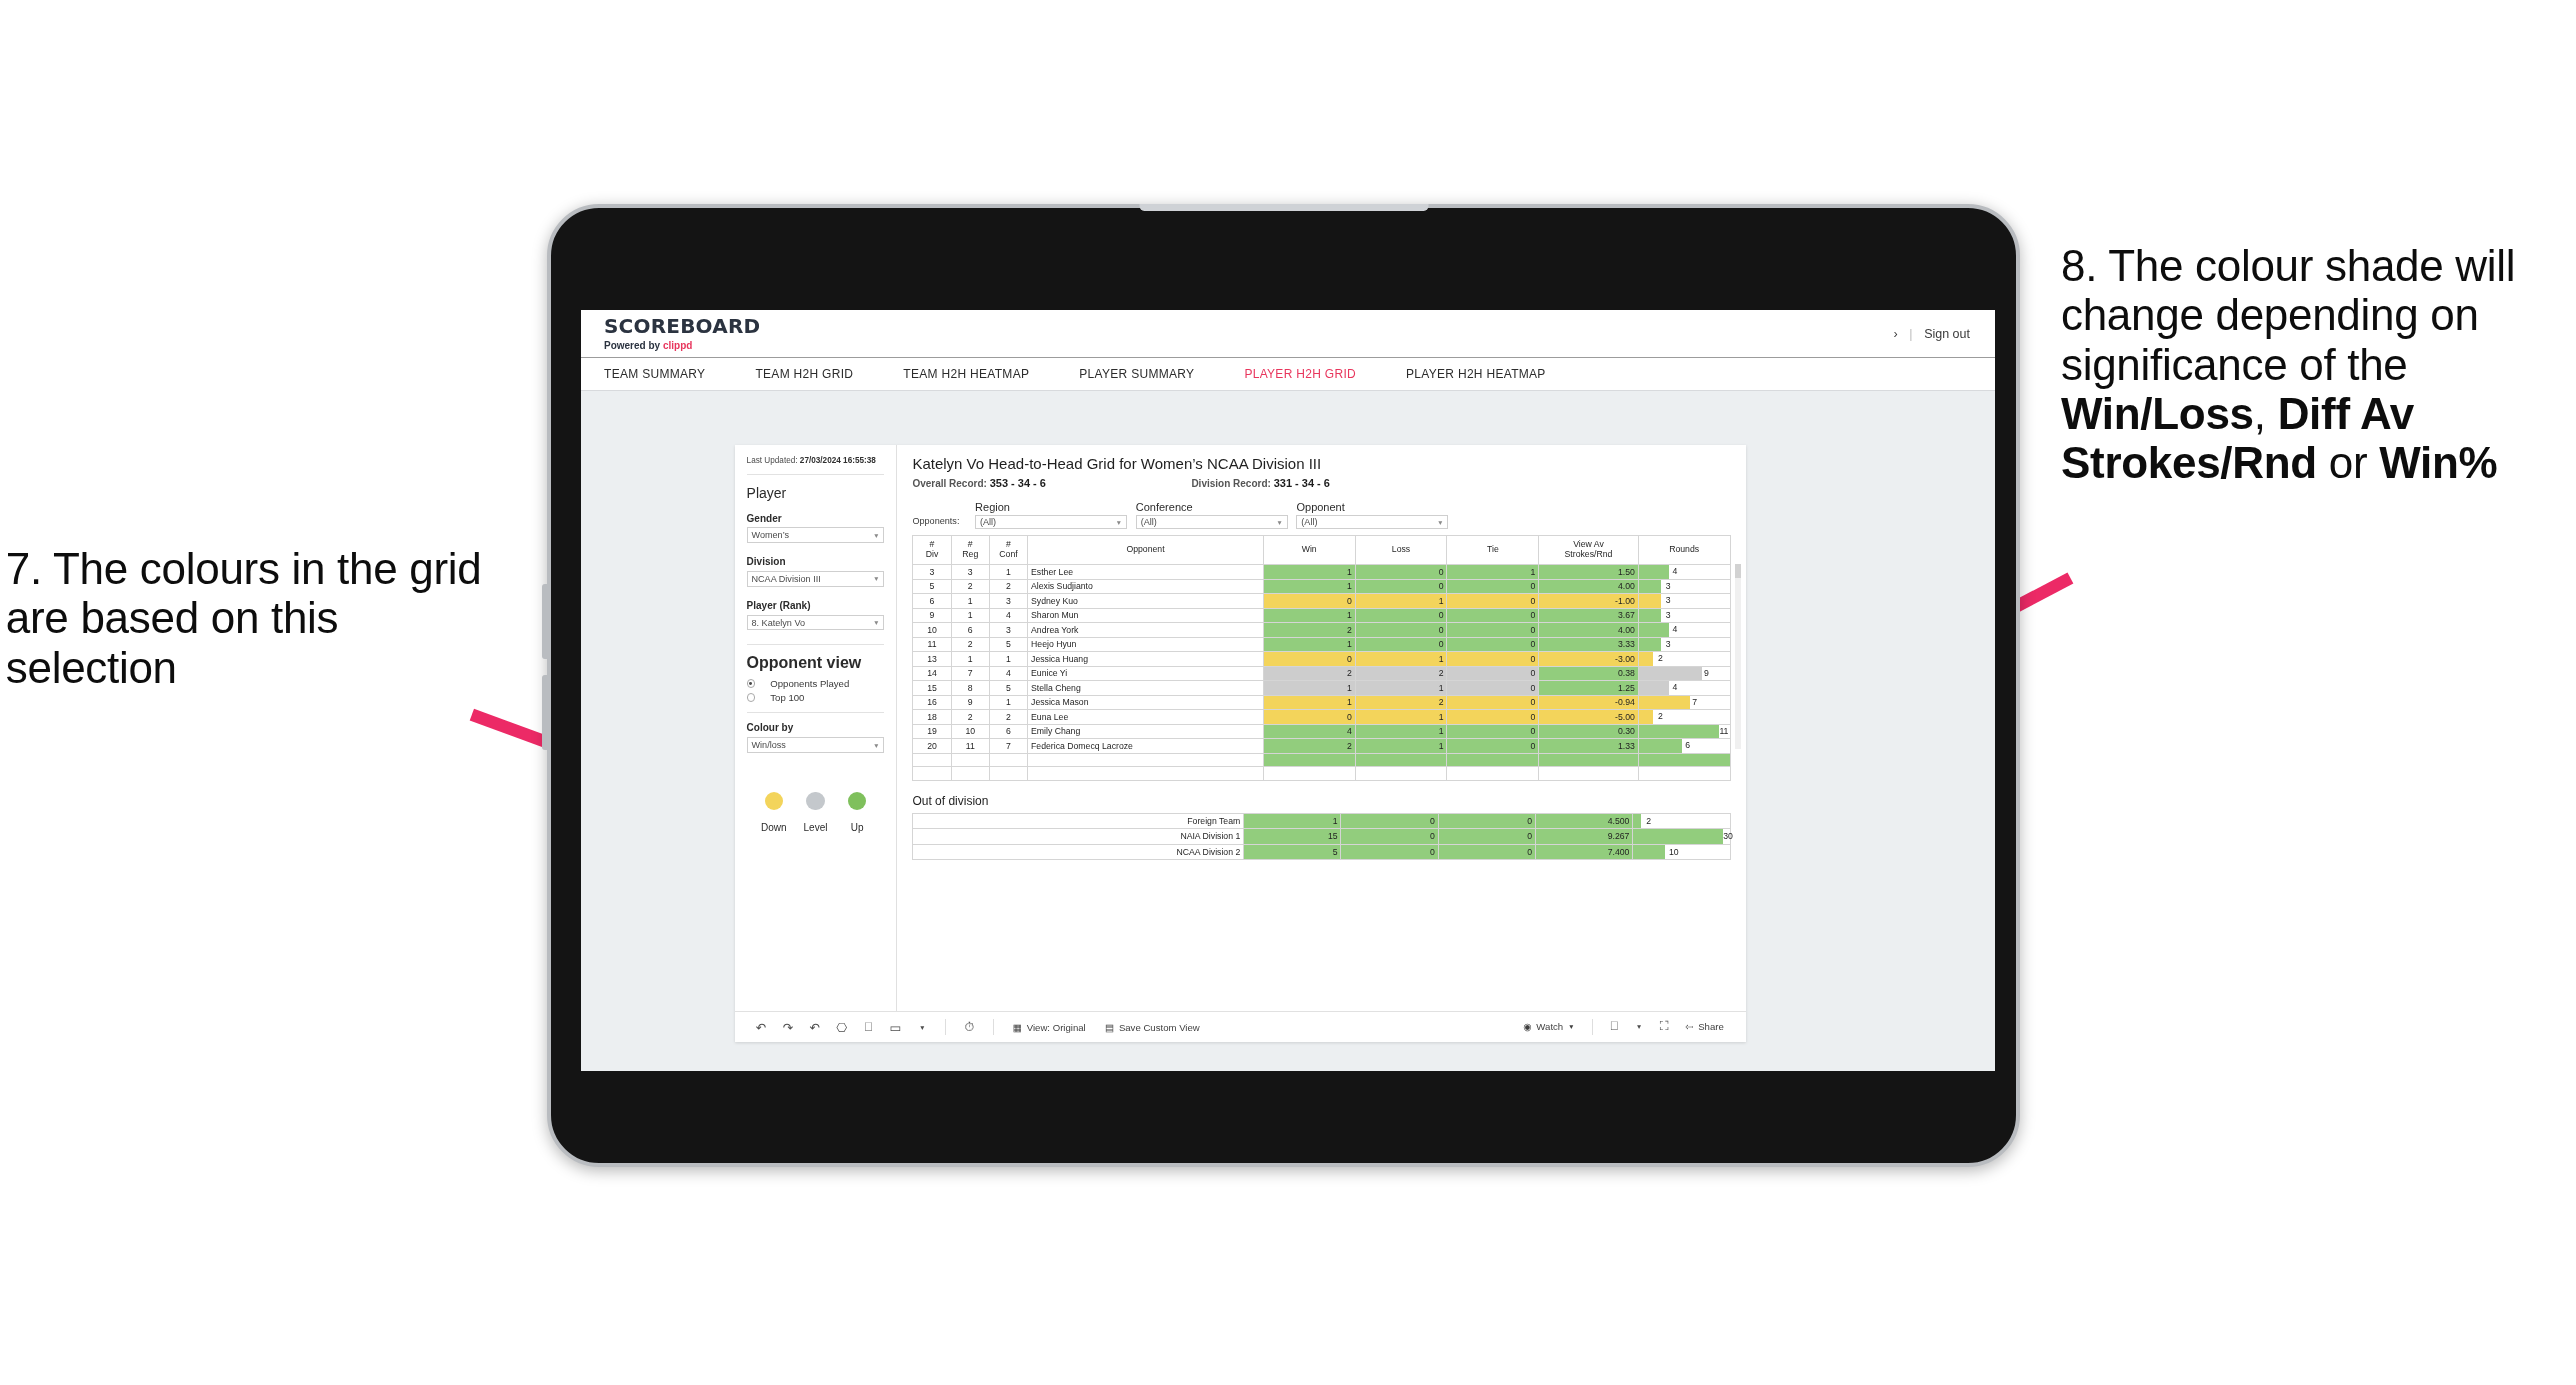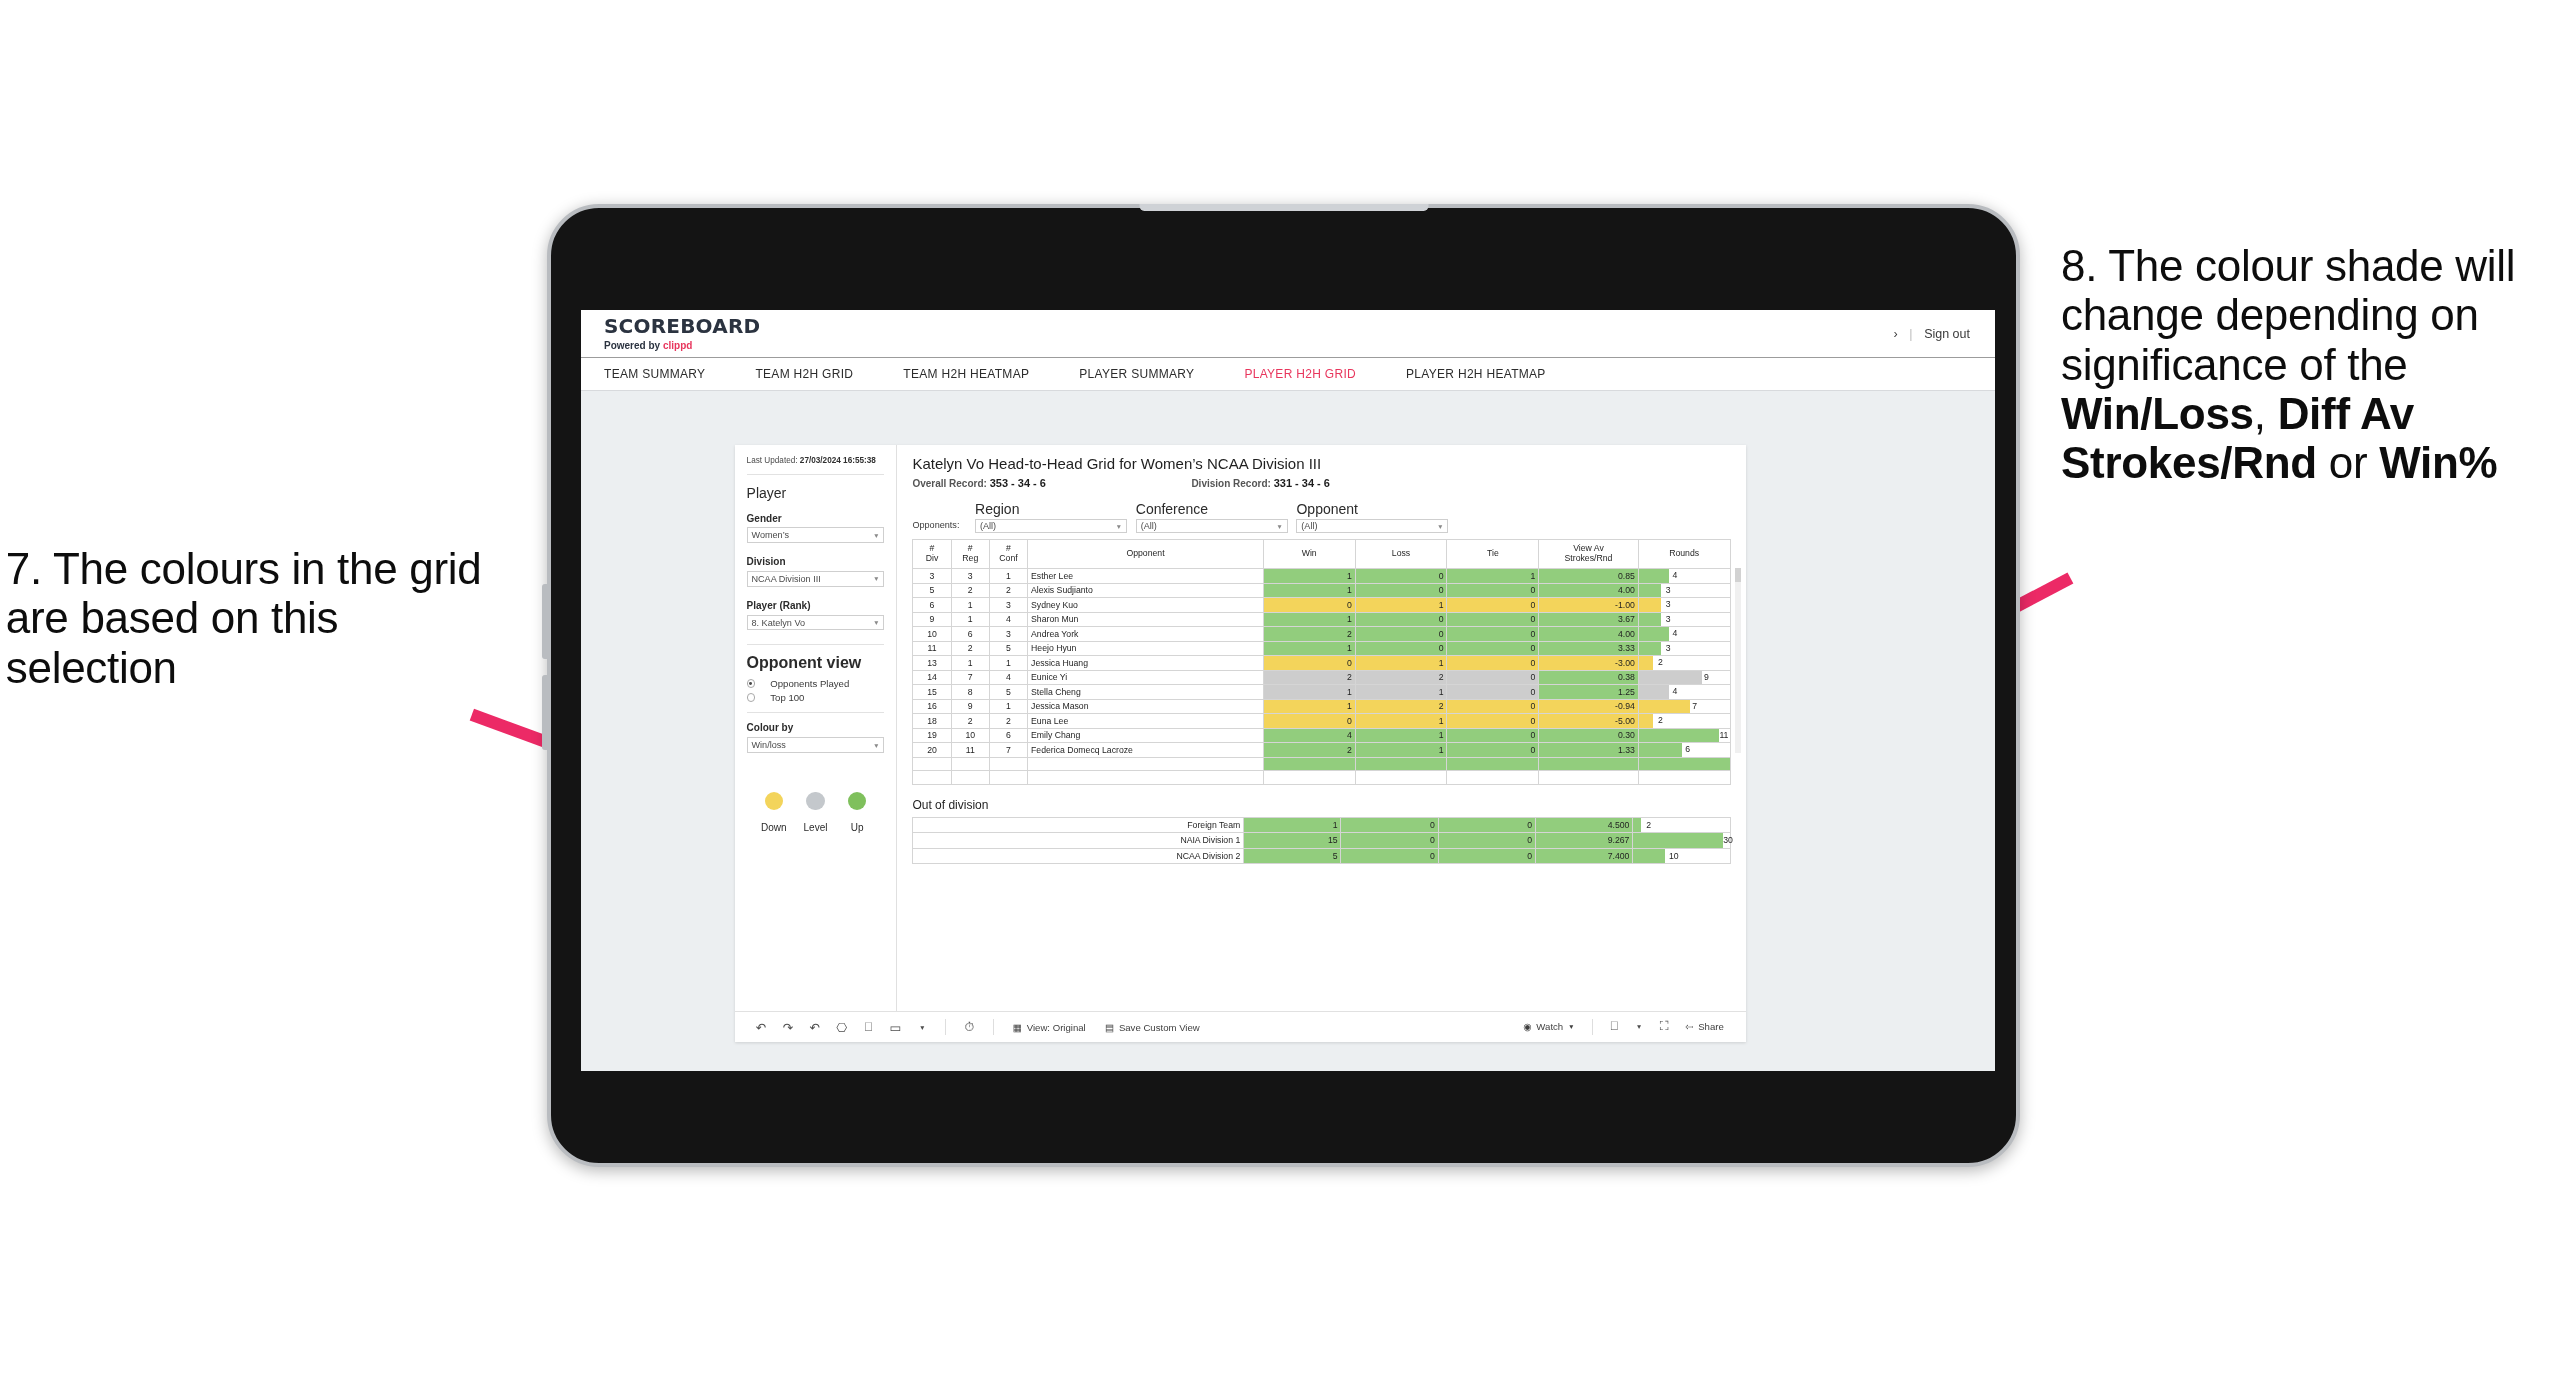--- a/index.html
+++ b/index.html
@@ -132,21 +132,21 @@
   
   .main { flex:1; padding: 9.6px 15.4px 0 15.4px; min-width:0; display:flex; flex-direction:column; }
   .viz-title { font-size: 15px; color:#1f1f1f; font-weight:400; margin-bottom: 5.8px; }
   .records { display:flex; font-size: 10px; color:#555; margin-bottom: 11.6px; }
   .records .rec { width: 279px; font-weight: bold; }
   .records .rec b { color:#1d1d1d; font-size:11px; }
 
   .filters { display:flex; align-items:flex-end; gap: 8.7px; margin-bottom: 5.8px; }
   .filters .optlbl { font-size: 9.1px; color:#3a3a3a; padding-bottom: 2.9px; width: 54px; }
   .fgroup { width: 152px; }
-  .fgroup .flabel { font-size: 14px; color:#2b2b2b; margin-bottom: 1.9px; }
+  .fgroup .flabel { font-size: 11px; color:#2b2b2b; margin-bottom: 1.9px; }
   .fgroup .select { height: 14.4px; }
 
   
   .tbl-wrap { position:relative; }
   table.grid { border-collapse: collapse; width: 100%; table-layout: fixed; }
   table.grid th, table.grid td {
     border: 1px solid #d5d5d5; font-size: 8.7px; color:#1f1f1f;
     font-weight: 400; height: 13.5px; padding: 0 2.9px;
   }
   table.grid thead th { text-align:center; font-size:8.7px; line-height:1.12; height: 29px; vertical-align:middle; }
@@ -370,21 +370,21 @@
                   </thead>
                   <tbody>
                       <tr>
                         <td class="c-num">3</td>
                         <td class="c-num">3</td>
                         <td class="c-num">1</td>
                         <td class="c-opp">Esther Lee</td>
                         <td class="c-val g">1</td>
                         <td class="c-val g">0</td>
                         <td class="c-val g">1</td>
-                        <td class="c-diff g">0.85</td>
+                        <td class="c-diff g">1.50</td>
                         <td class="c-rnd">
                           <div class="rnd-bar g" style="width: 33%;"></div>
                           <div class="rnd-txt" style="margin-left: 33%;">4</div>
                         </td>
                       </tr>
                       <tr>
                         <td class="c-num">5</td>
                         <td class="c-num">2</td>
                         <td class="c-num">2</td>
                         <td class="c-opp">Alexis Sudjianto</td>

